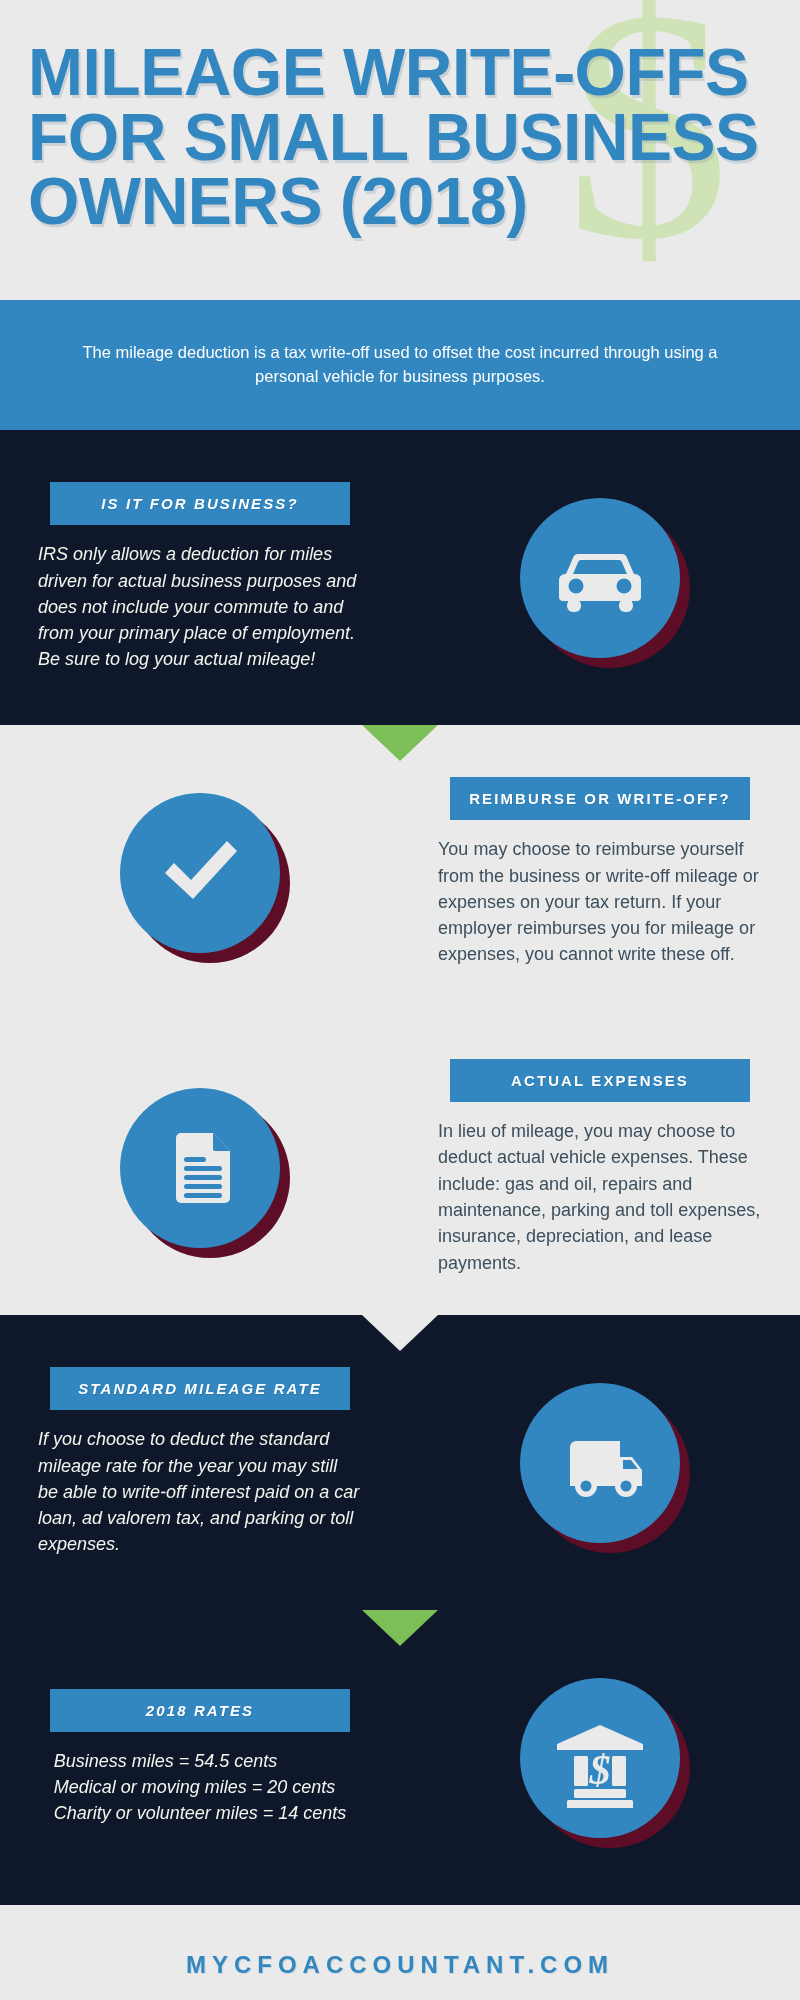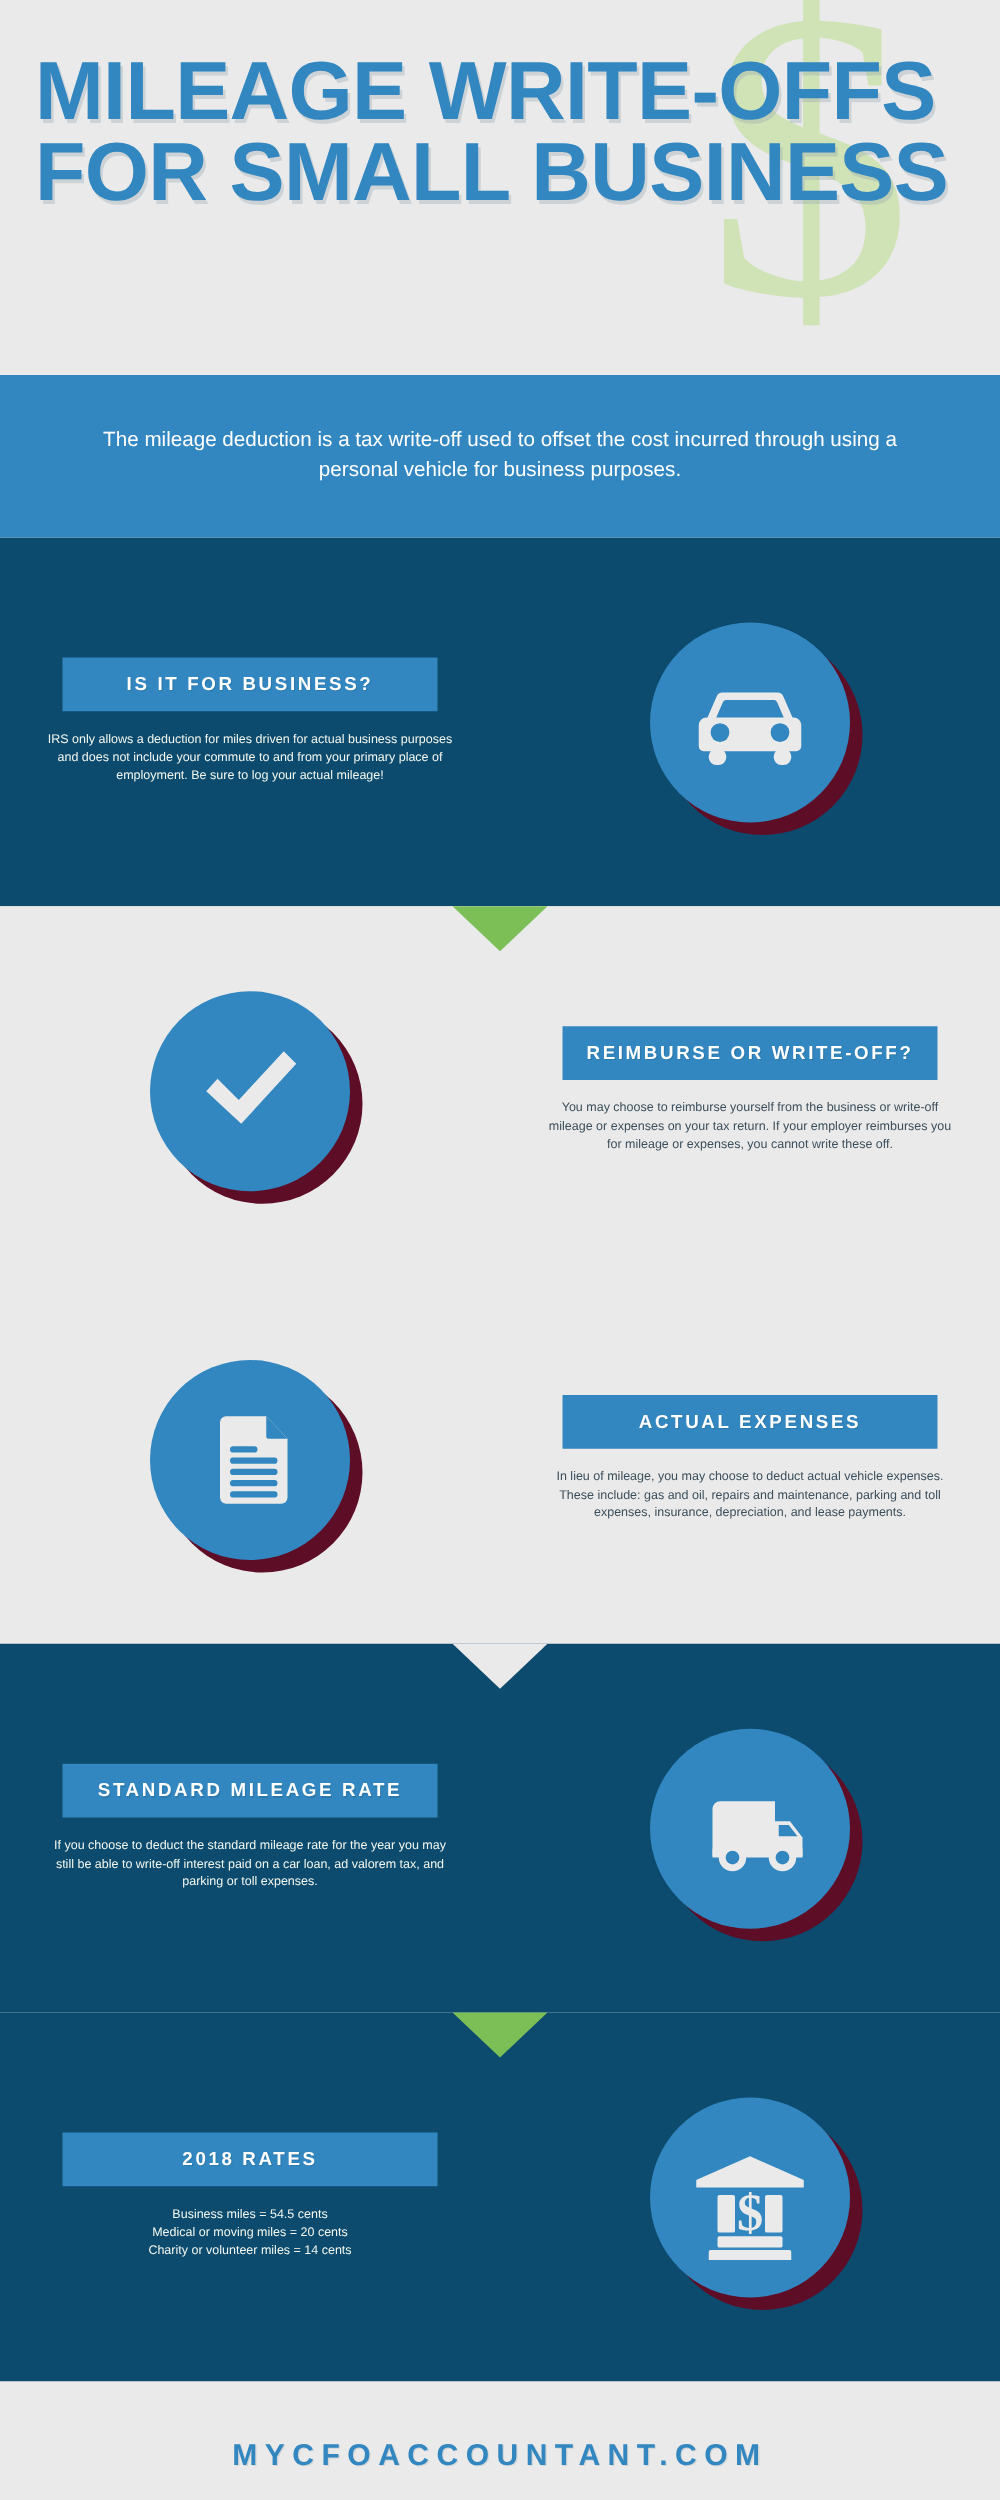--- a/index.html
+++ b/index.html
@@ -72,21 +72,21 @@
     font-weight: 300;
   }
 
   
   .section {
     position: relative;
     height: 295px;
     display: flex;
     align-items: center;
   }
-  .section.green { background: #0c4a6e; }
+  .section.green { background: #0f172a; font-style: italic; }
   .section.gray  { background: #eaeaea; }
 
   
   .notch {
     position: absolute;
     left: 50%;
     bottom: -36px;
     transform: translateX(-50%);
     width: 0; height: 0;
     border-left: 38px solid transparent;
@@ -118,22 +118,21 @@
     letter-spacing: 2.1px;
     text-transform: uppercase;
     text-align: center;
     padding: 13px 10px;
     width: 100%;
     max-width: 300px;
     margin-bottom: 16px;
     text-shadow: 1px 1px 0 rgba(0,0,0,0.10);
   }
   .sec-body {
-    text-align: center;
-    font-size: 10px;
+    font-size: 18px;
     line-height: 1.46;
     font-weight: 300;
   }
   .section.green .sec-body { color: #f2f7ee; }
   .section.gray  .sec-body { color: #3c4f5c; }
   .sec-body .rate-line { display: block; }
 
   
   .icon-wrap {
     position: relative;
@@ -179,20 +178,21 @@
 </head>
 <body>
 
 <div class="page">
 
   <div class="header">
     <div class="dollar-watermark">$</div>
     <div class="title">
       <span class="tl">MILEAGE WRITE-OFFS</span>
       <span class="tl">FOR SMALL BUSINESS</span>
+      <span class="tl">OWNERS (2018)</span>
     </div>
   </div>
 
   <div class="intro-banner">
     <div class="intro-text">The mileage deduction is a tax write-off used to offset the cost incurred through using a personal vehicle for business purposes.</div>
   </div>
 
   <div class="section green">
     <div class="col-text">
       <div class="sec-heading">IS IT FOR BUSINESS?</div>

